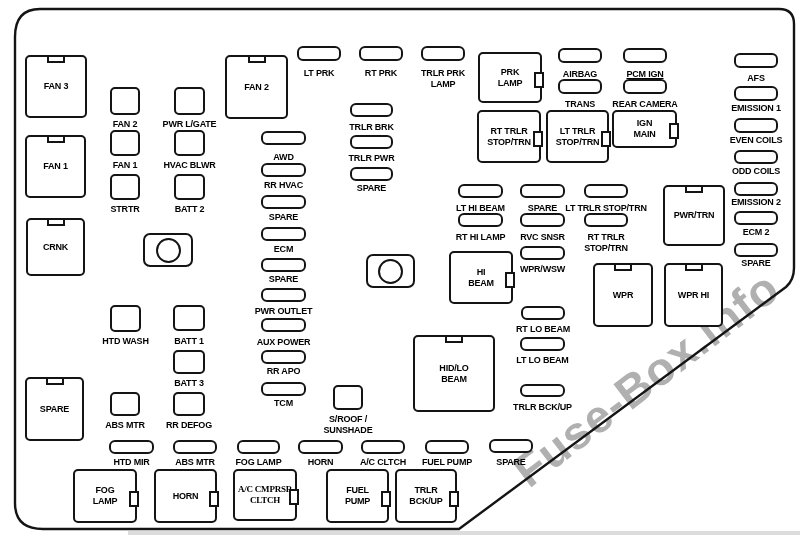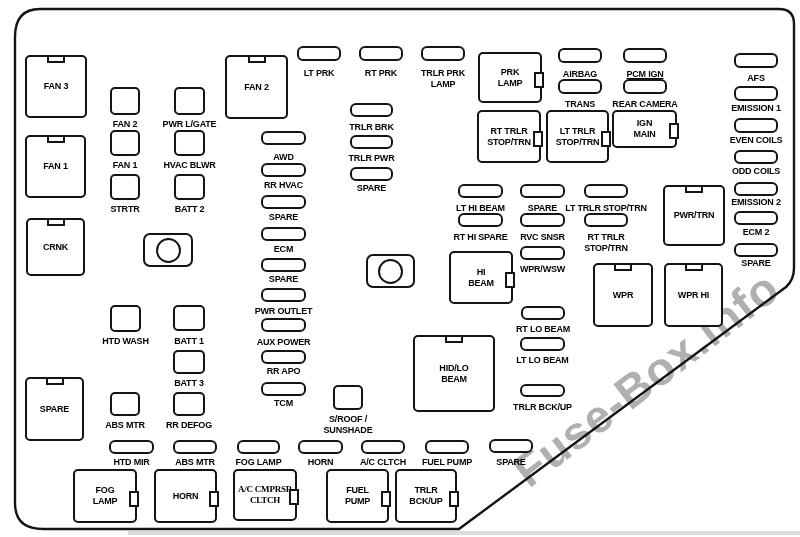--- a/index.html
+++ b/index.html
@@ -118,21 +118,21 @@
       <div class="flabel" style="left: 371.5px; top: 153px;">TRLR PWR</div>
       <div class="fuse fuse-w" style="left: 350px; top: 167px; width: 43px; height: 14px;"></div>
       <div class="flabel" style="left: 371.5px; top: 183px;">SPARE</div>
       <div class="fuse fuse-w" style="left: 458px; top: 184px; width: 45px; height: 14px;"></div>
       <div class="flabel" style="left: 480.5px; top: 203px;">LT HI BEAM</div>
       <div class="fuse fuse-w" style="left: 520px; top: 184px; width: 45px; height: 14px;"></div>
       <div class="flabel" style="left: 542.5px; top: 203px;">SPARE</div>
       <div class="fuse fuse-w" style="left: 584px; top: 184px; width: 44px; height: 14px;"></div>
       <div class="flabel" style="left: 606px; top: 203px;">LT TRLR STOP/TRN</div>
       <div class="fuse fuse-w" style="left: 458px; top: 213px; width: 45px; height: 14px;"></div>
-      <div class="flabel" style="left: 480.5px; top: 232px;">RT HI SPARE</div>
+      <div class="flabel" style="left: 480.5px; top: 232px;">RT HI LAMP</div>
       <div class="fuse fuse-w" style="left: 520px; top: 213px; width: 45px; height: 14px;"></div>
       <div class="flabel" style="left: 542.5px; top: 232px;">RVC SNSR</div>
       <div class="fuse fuse-w" style="left: 584px; top: 213px; width: 44px; height: 14px;"></div>
       <div class="flabel" style="left: 606px; top: 232px;">RT TRLR
 STOP/TRN</div>
       <div class="fuse fuse-w" style="left: 520px; top: 246px; width: 45px; height: 14px;"></div>
       <div class="flabel" style="left: 542.5px; top: 264px;">WPR/WSW</div>
       <div class="fuse fuse-w" style="left: 521px; top: 306px; width: 44px; height: 14px;"></div>
       <div class="flabel" style="left: 543px; top: 324px;">RT LO BEAM</div>
       <div class="fuse fuse-w" style="left: 520px; top: 337px; width: 45px; height: 14px;"></div>

